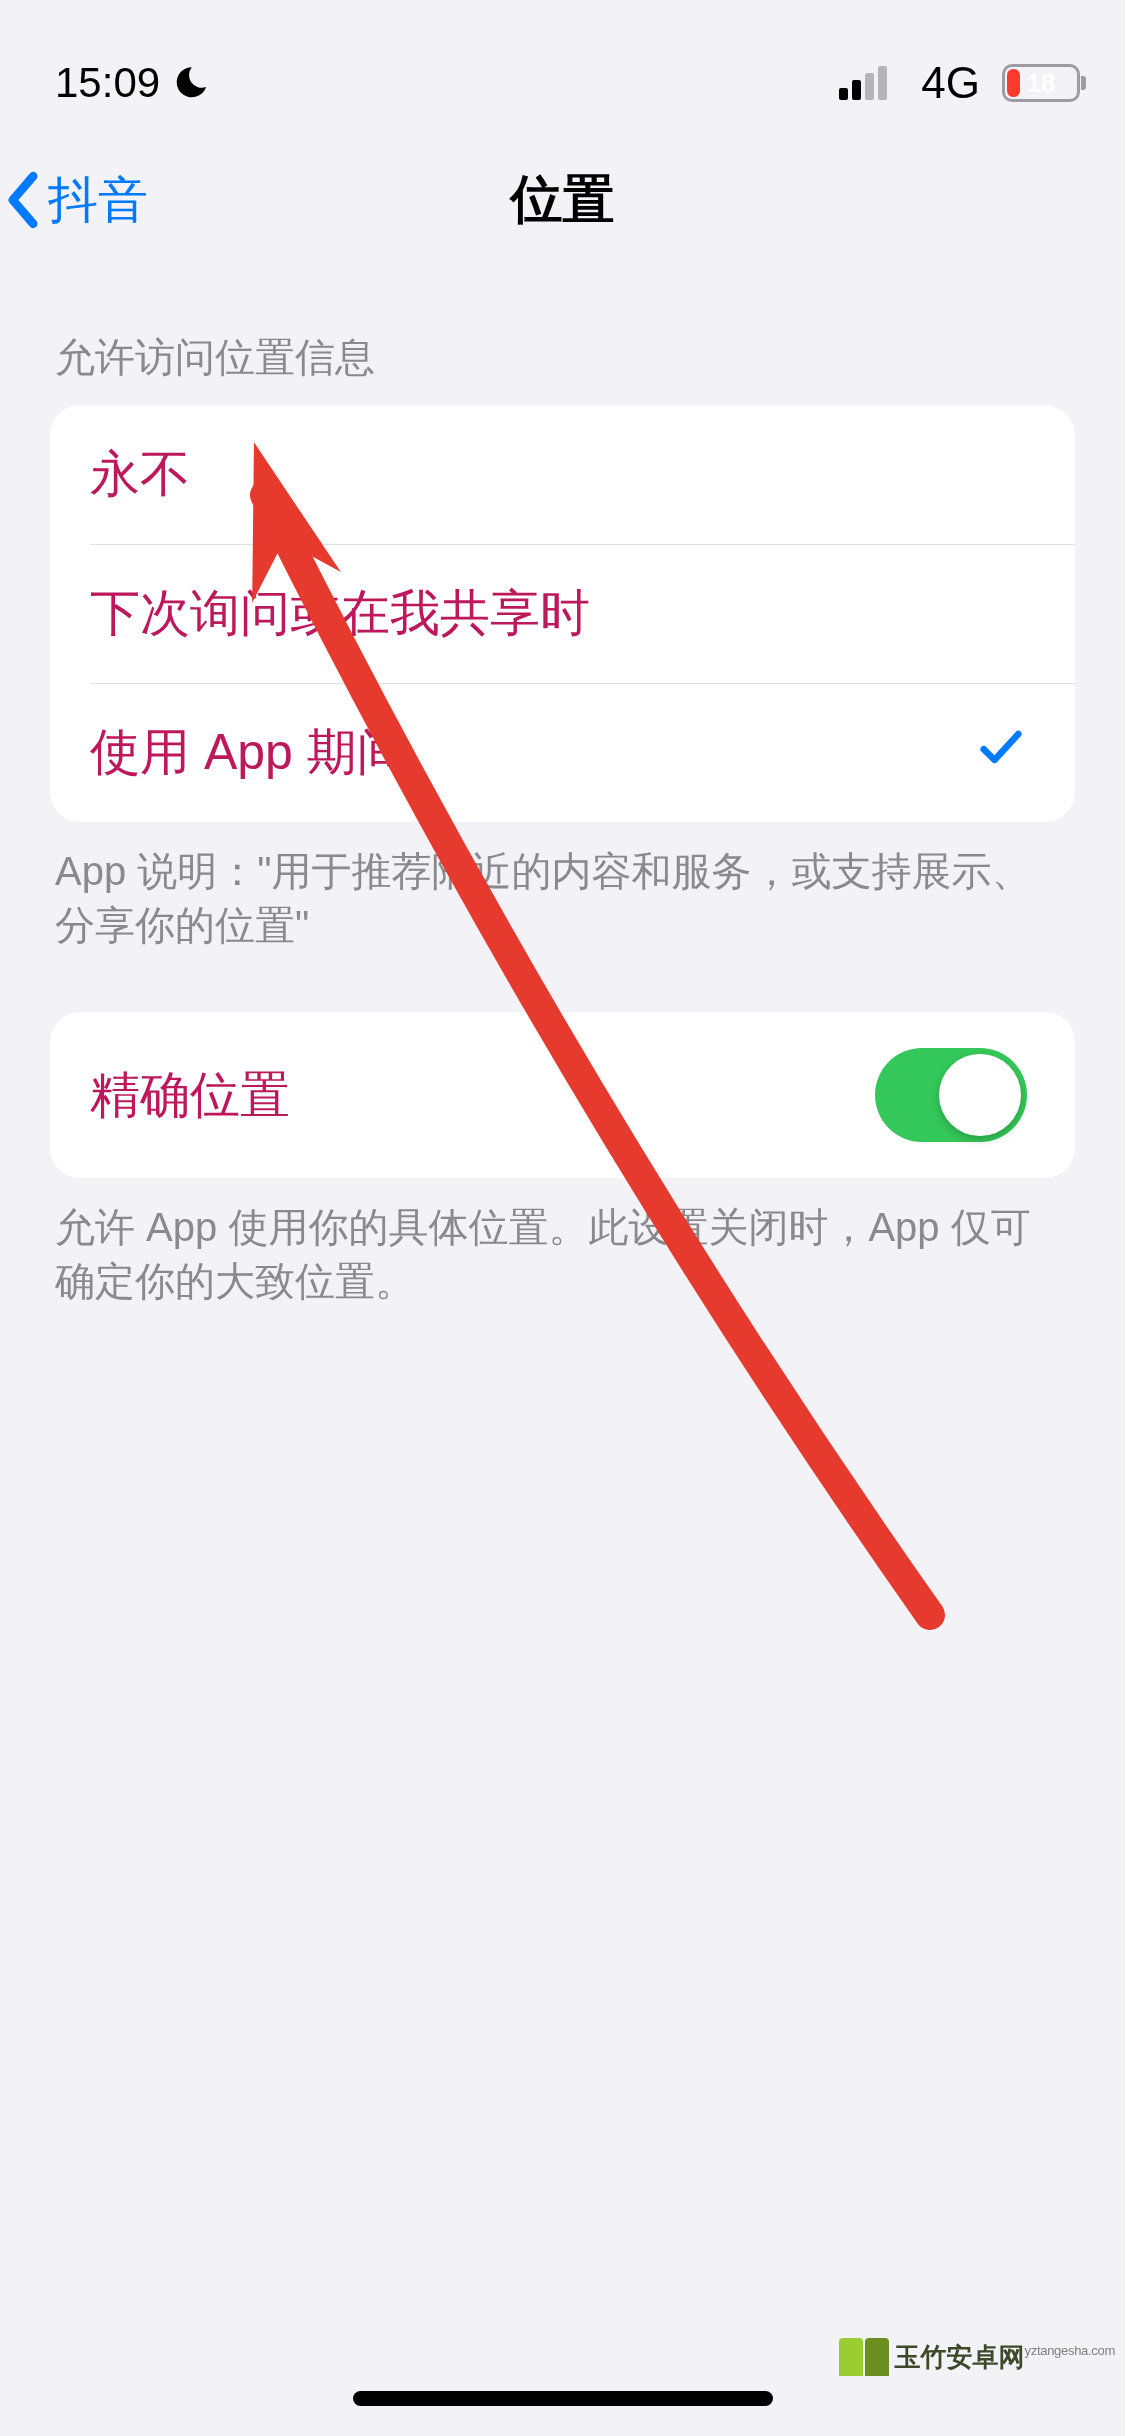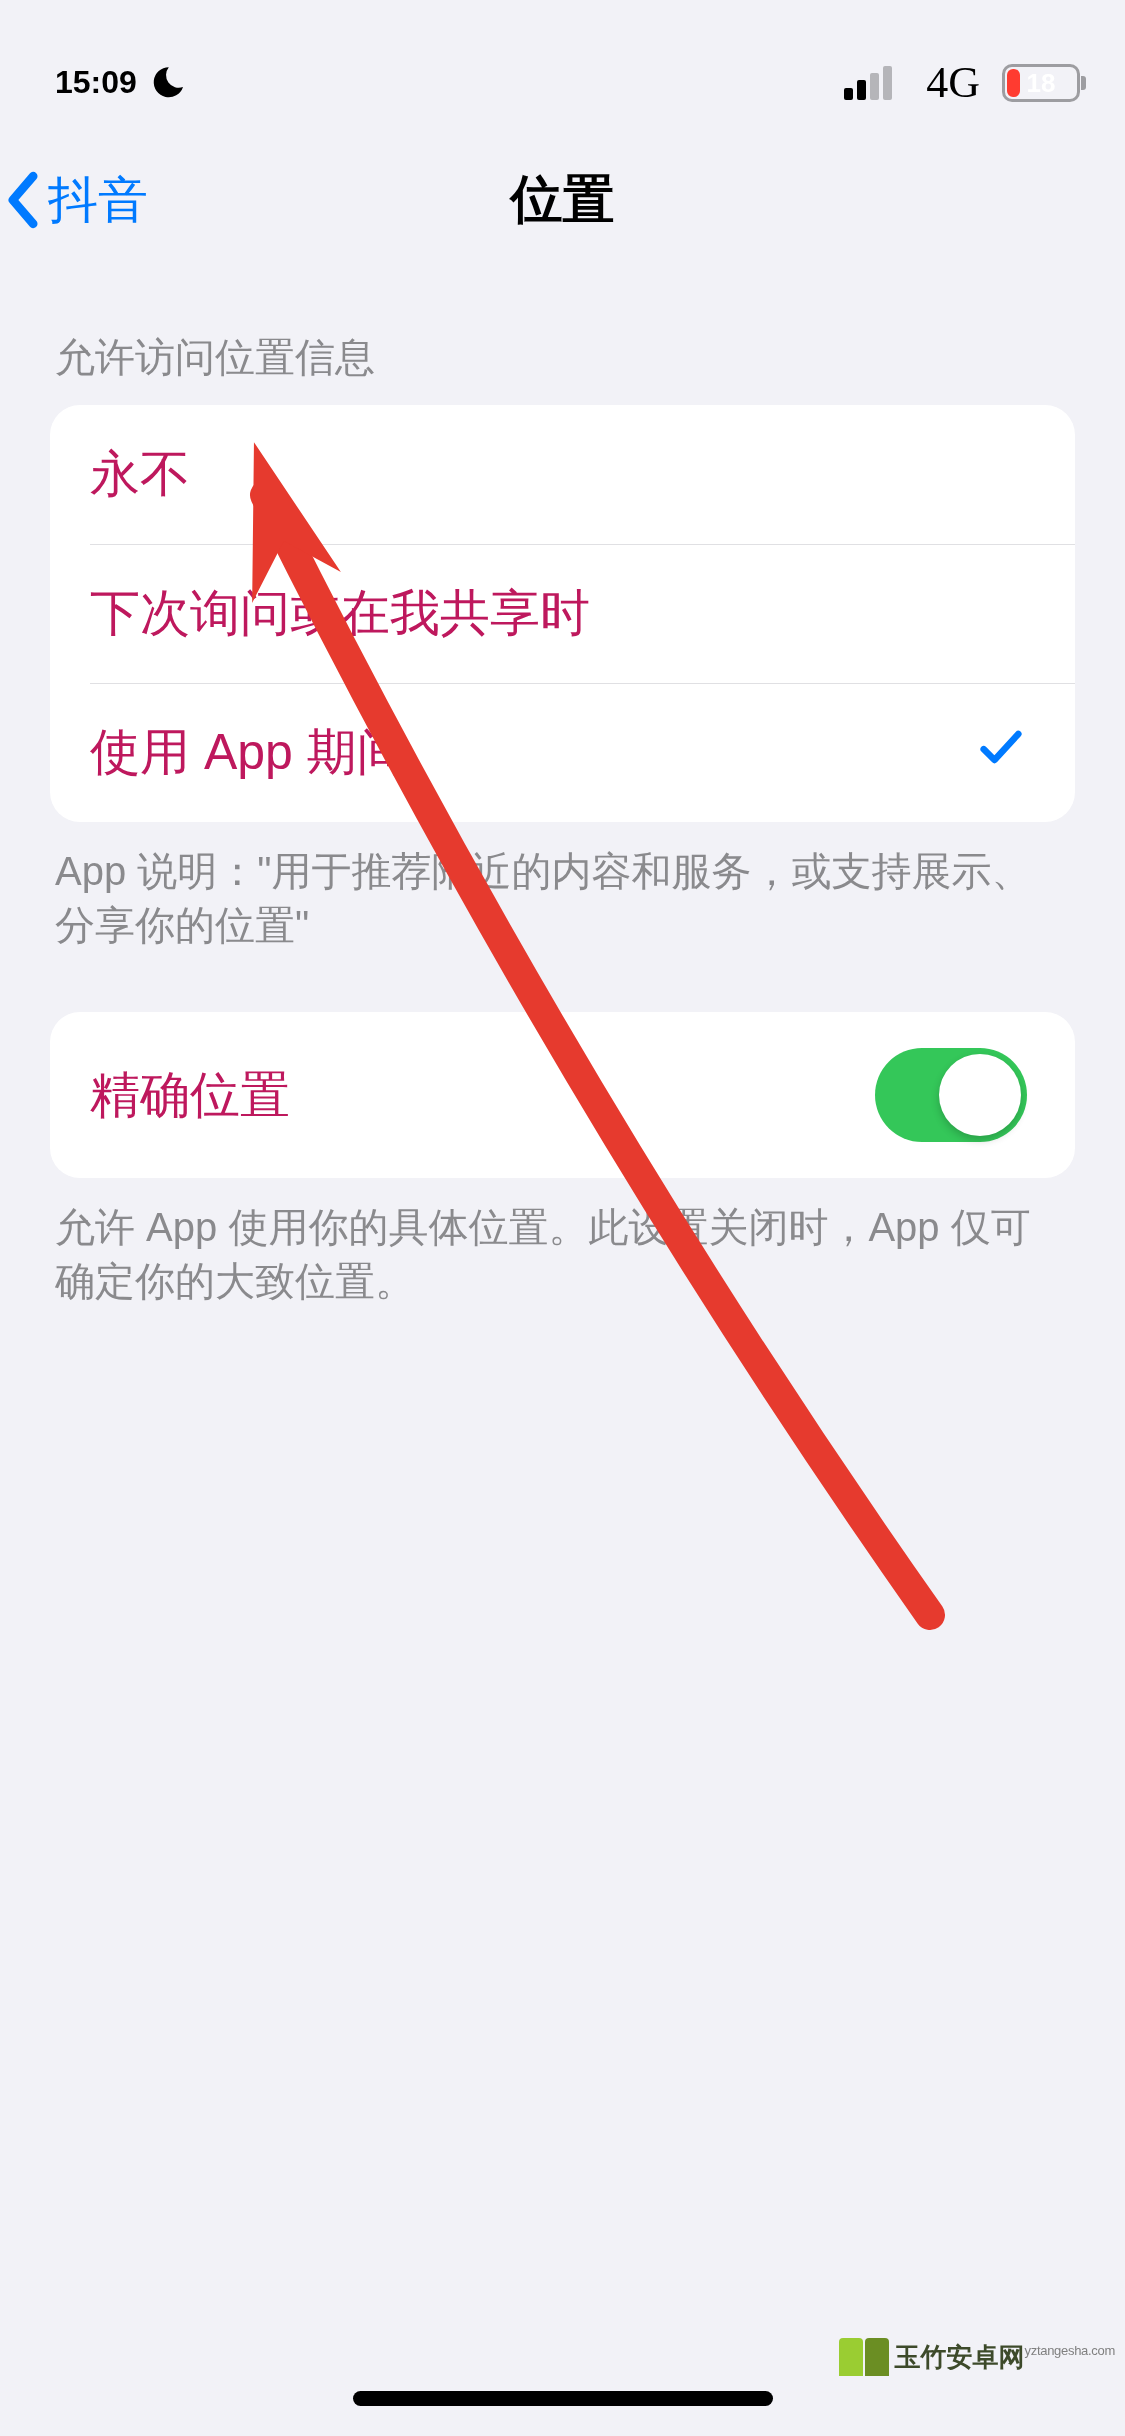--- a/index.html
+++ b/index.html
@@ -21,42 +21,41 @@
       display: flex;
       justify-content: space-between;
       align-items: center;
       padding: 35px 45px 0 55px;
       height: 130px;
     }
     .status-left {
       display: flex;
       align-items: center;
       gap: 12px;
-      font-size: 32px;
-      font-weight: 700;
+      font-size: 42px;
+      font-weight: 400;
       color: #000;
     }
     .moon-icon {
       display: inline-flex;
     }
     .status-right {
       display: flex;
       align-items: center;
       gap: 12px;
     }
     .signal-icon, .network-label, .battery {
       display: inline-flex;
       align-items: center;
     }
     .network-label {
       font-size: 44px;
       font-weight: 500;
       color: #000;
       margin-left: 20px;
-      font-family: Liberation Serif, serif;
     }
     .battery {
       position: relative;
       width: 78px;
       height: 38px;
       border: 3px solid rgba(0,0,0,0.35);
       border-radius: 10px;
       margin-left: 10px;
     }
     .battery::after {

